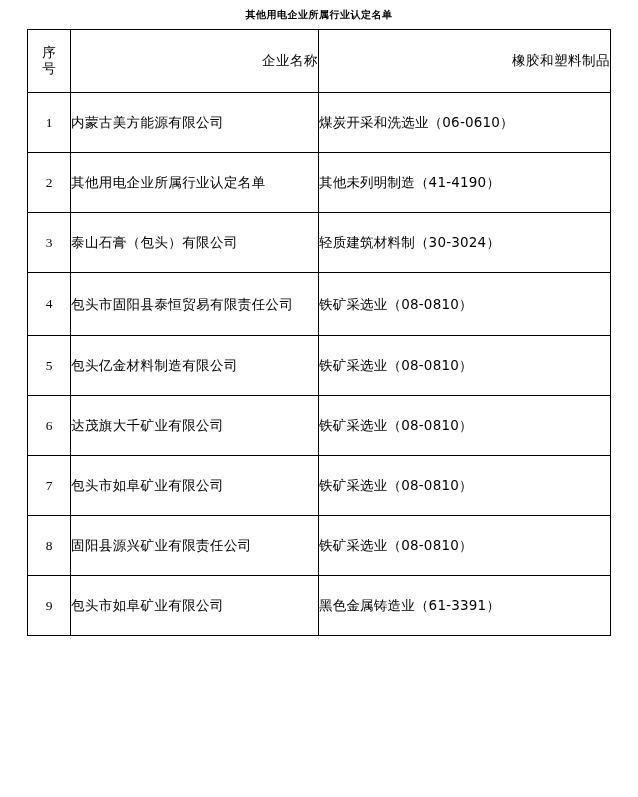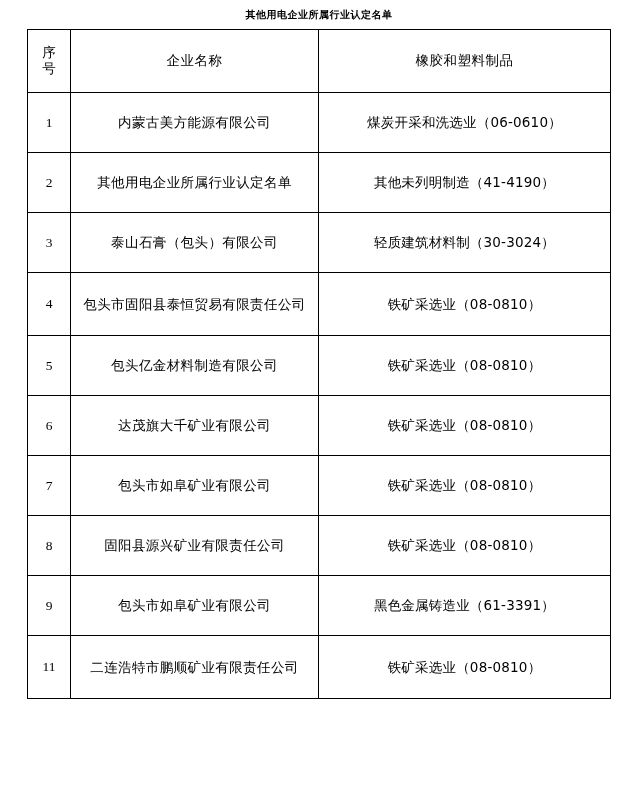--- a/index.html
+++ b/index.html
@@ -51,45 +51,45 @@
     height: 62px;
   }
   .hdr-idx {
     text-align: center;
     line-height: 1.15;
     font-size: 14px;
     padding: 0 2px;
   }
   .hdr-idx .ch { display: block; }
   .hdr-cell {
-    text-align: center;
+    text-align: right;
     padding-left: 13px;
     font-size: 14.5px;
     letter-spacing: 0.5px;
   }
   .body-row td {
     height: 59px;
   }
   .body-row.tall td {
     height: 62px;
   }
   .cell-idx {
     text-align: center;
     font-size: 13.5px;
     font-family: "Liberation Serif", "DejaVu Serif", serif;
   }
   .cell-name {
-    text-align: center;
+    text-align: left;
     padding-left: 13px;
     padding-right: 6px;
     line-height: 1.55;
     letter-spacing: 0.4px;
   }
   .cell-ind {
-    text-align: center;
+    text-align: left;
     padding-left: 13px;
     padding-right: 6px;
     line-height: 1.55;
     letter-spacing: 0.2px;
   }
 </style>
 </head>
 <body>
 
 <div class="page">
@@ -160,21 +160,16 @@
         <td class="cell-ind">铁矿采选业（08-0810）</td>
       </tr>
 
       <tr class="body-row">
         <td class="cell-idx">9</td>
         <td class="cell-name">包头市如阜矿业有限公司</td>
         <td class="cell-ind">黑色金属铸造业（61-3391）</td>
       </tr>
 
 
-      <tr class="body-row tall">
-        <td class="cell-idx">11</td>
-        <td class="cell-name">二连浩特市鹏顺矿业有限责任公司</td>
-        <td class="cell-ind">铁矿采选业（08-0810）</td>
-      </tr>
     </tbody>
   </table>
 
 </div>
 
 </body></html>

